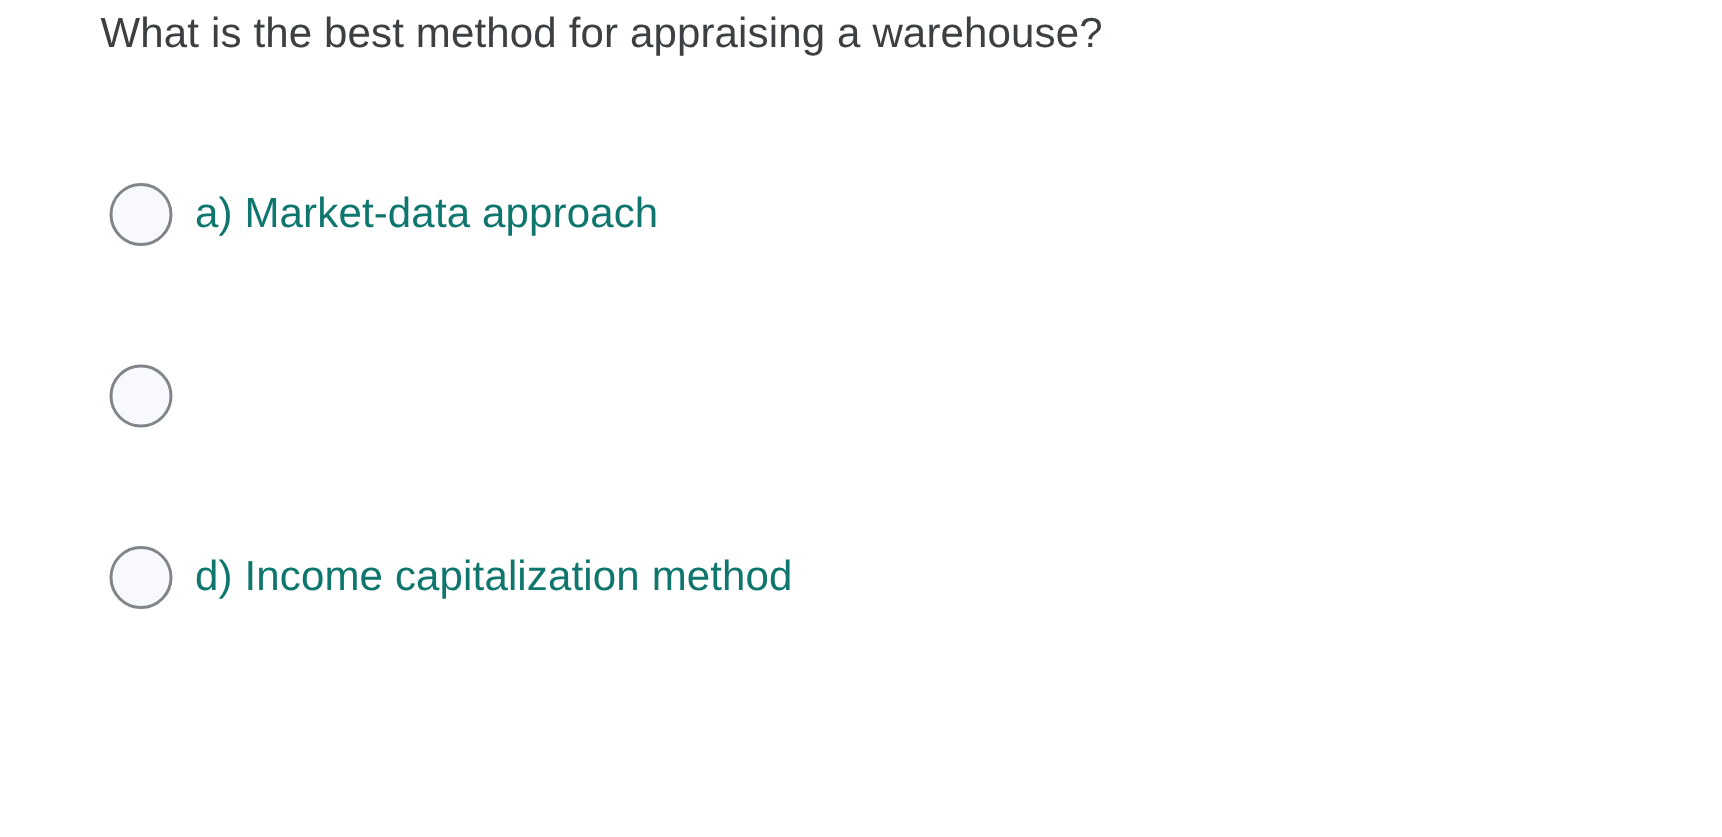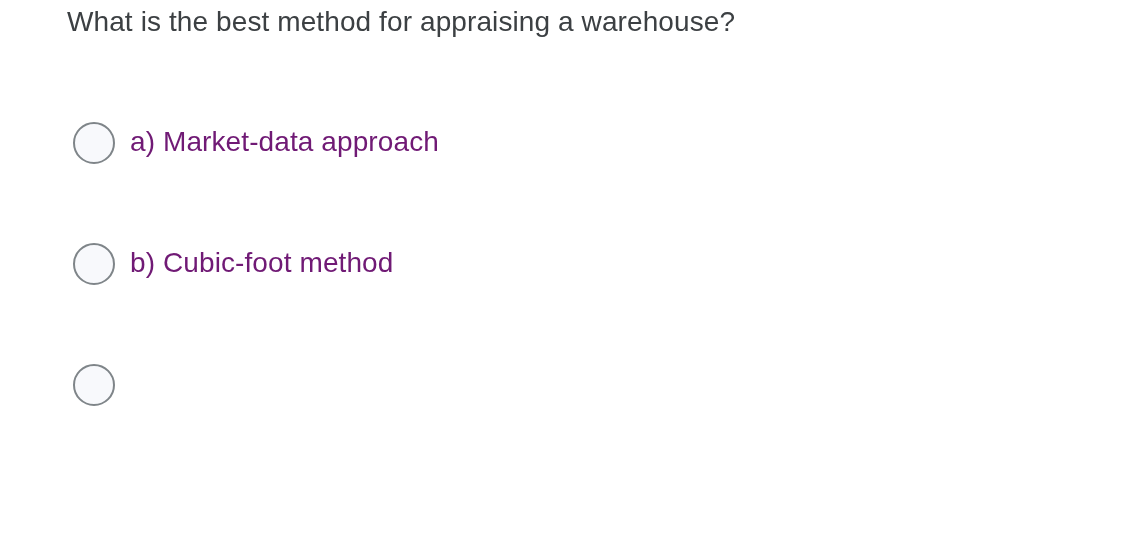--- a/index.html
+++ b/index.html
@@ -60,43 +60,43 @@
     background: #f8f9fc;
     box-sizing: content-box;
   }
 
   .option-label {
     position: absolute;
     left: 119px;
     top: -1px;
     font-size: 28px;
     line-height: 42px;
-    color: #701a75;
+    color: #0f766e;
     letter-spacing: 0.1px;
     white-space: nowrap;
   }
 </style>
 </head>
 <body>
 
 <div class="quiz">
 
   <div class="question-text">What is the best method for appraising a warehouse?</div>
 
   <div class="options-list">
 
     <div class="option-row">
       <span class="radio-outer"></span>
       <span class="option-label">a) Market-data approach</span>
     </div>
 
     <div class="option-row">
       <span class="radio-outer"></span>
-      <span class="option-label">b) Cubic-foot method</span>
     </div>
 
 
     <div class="option-row">
       <span class="radio-outer"></span>
+      <span class="option-label">d) Income capitalization method</span>
     </div>
 
   </div>
 </div>
 
 </body></html>

